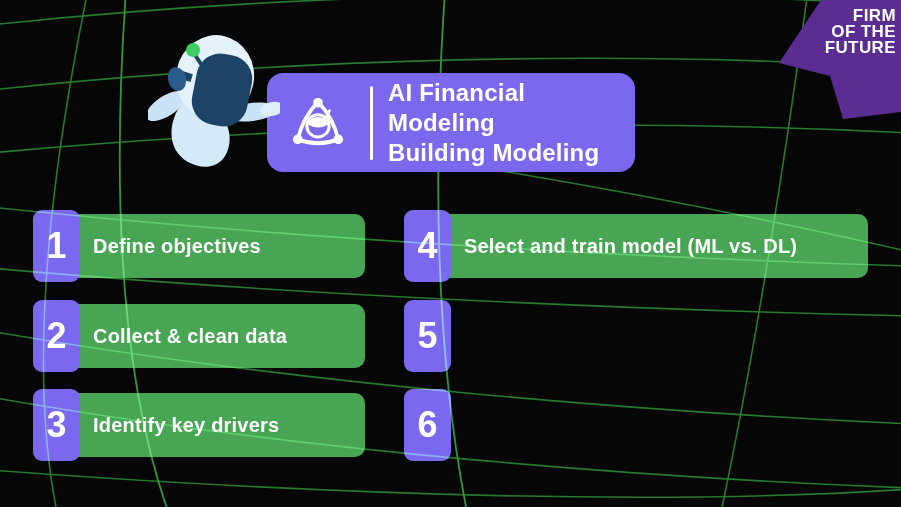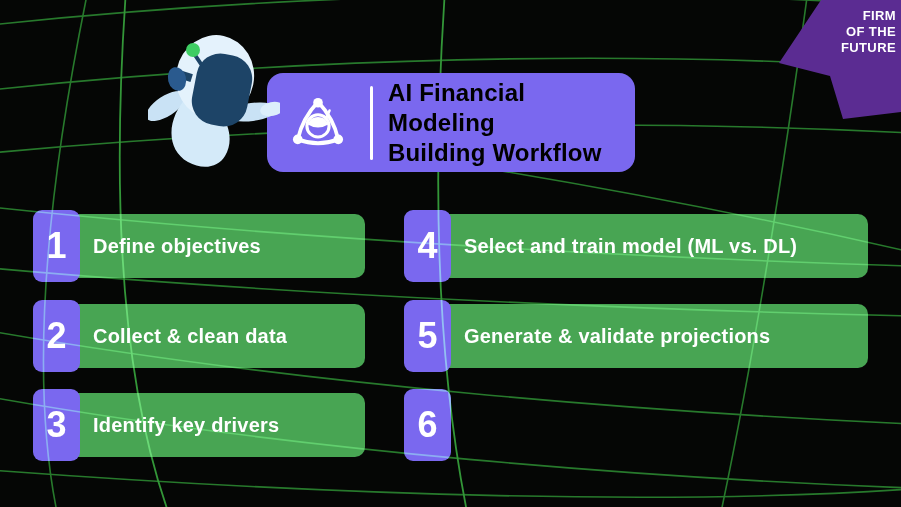--- a/index.html
+++ b/index.html
@@ -33,29 +33,29 @@
   #step-5{left:404px;top:300px;width:464px;}
   #step-6{left:404px;top:389px;width:464px;}
   
   .banner{
     position:absolute;left:267px;top:73px;width:368px;height:99px;
     background:#7a68ef;border-radius:16px;z-index:10;
     display:flex;align-items:center;padding-left:24px;box-sizing:border-box;
   }
   .banner-icon{flex:0 0 54px;width:54px;height:54px;}
   .banner-divider{width:3px;height:74px;background:#ffffff;border-radius:2px;margin-left:25px;}
-  .banner-titles{margin-left:15px;color:#000000;font-size:24px;font-weight:700;line-height:30px;letter-spacing:.2px;}
+  .banner-titles{margin-left:15px;color:#ffffff;font-size:24px;font-weight:700;line-height:30px;letter-spacing:.2px;}
   
   .mascot{position:absolute;left:148px;top:26px;z-index:11;}
   
   .fotf{position:absolute;top:0;right:0;width:145px;height:165px;z-index:10;}
   .fotf svg{position:absolute;left:0;top:0;}
   .fotf-text{
     position:absolute;top:8px;right:5px;text-align:right;
-    color:#fff;font-weight:700;font-size:13px;line-height:16px;letter-spacing:.4px;
+    color:#fff;font-weight:700;font-size:17px;line-height:16px;letter-spacing:.4px;
   }
 </style>
 </head>
 <body>
 
 <div class="stage">
 
   <div class="step" id="step-1">
     <div class="step-num">1</div>
     <div class="step-bar">
@@ -75,23 +75,20 @@
       </div>
   </div>
   <div class="step" id="step-4">
     <div class="step-num">4</div>
     <div class="step-bar">
         <span>Select and train model (ML vs. DL)</span>
       </div>
   </div>
   <div class="step" id="step-5">
     <div class="step-num">5</div>
-    <div class="step-bar">
-        <span>Generate &amp; validate projections</span>
-      </div>
   </div>
   <div class="step" id="step-6">
     <div class="step-num">6</div>
   </div>
 
   <svg class="grid-overlay" width="901" height="507" viewBox="0 0 901 507">
     <g fill="none" stroke="#237628" stroke-width="1.6">
       <path d="M -10,25  C 300,-8  620,-14 911,6"></path>
       <path d="M -10,90  C 300,57  620,50  911,68"></path>
       <path d="M -10,153 C 300,124 620,118 911,133"></path>
@@ -129,21 +126,21 @@
       <circle cx="28" cy="5" r="5" fill="#ffffff"></circle>
       <circle cx="7" cy="43" r="5" fill="#ffffff"></circle>
       <circle cx="49" cy="43" r="5" fill="#ffffff"></circle>
       <circle cx="28" cy="29" r="11.5" fill="none" stroke="#ffffff" stroke-width="3.2"></circle>
       <path d="M17.5,27.5 A11,11 0 0 1 38.5,27.5 Q28,34 17.5,27.5 Z" fill="#ffffff"></path>
       <path d="M37,20 L40,13" stroke="#ffffff" stroke-width="2.6" stroke-linecap="round" fill="none"></path>
     </svg>
     <div class="banner-divider"></div>
     <div class="banner-titles">
       <div>AI Financial Modeling</div>
-      <div>Building Workflow</div>
+      <div>Building Modeling</div>
     </div>
   </div>
 
   <div class="fotf">
     <svg width="145" height="165" viewBox="0 0 145 165">
       <polygon points="65,0 23,63 74,76 87,119 145,112 145,0" fill="#5b2c92"></polygon>
     </svg>
     <div class="fotf-text">
       <div>FIRM</div>
       <div>OF THE</div>

